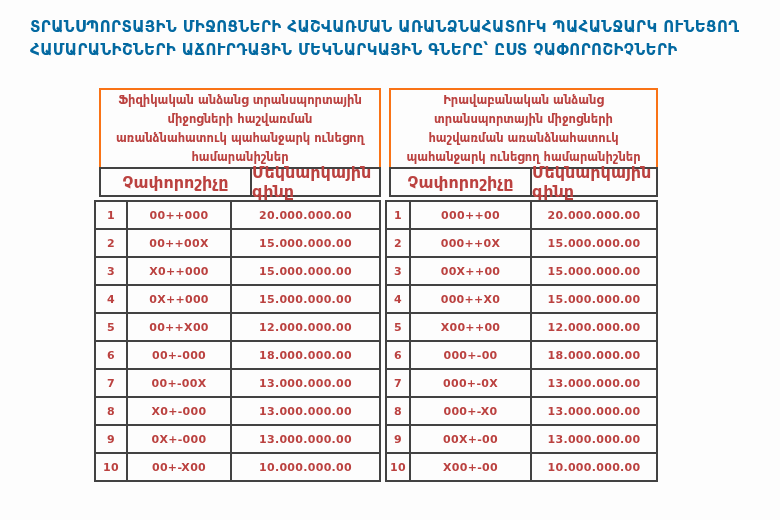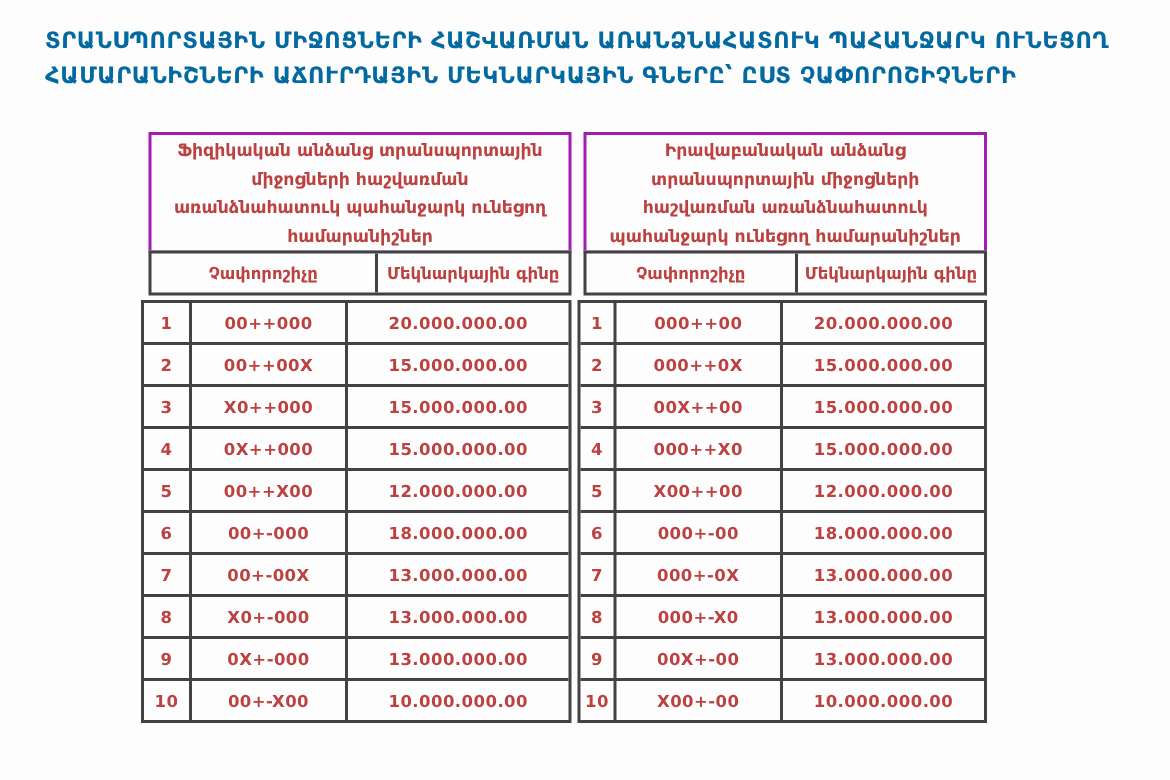--- a/index.html
+++ b/index.html
@@ -23,37 +23,37 @@
     position:absolute; left:94px; top:88px;
     display:flex; gap:4px; align-items:flex-start;
   }
   .tbl { color:#bb4240; font-weight:bold; }
   .tbl-left  { width:287px; }
   .tbl-right { width:273px; }
 
   
   .hdr {
     margin-left:5px;
-    border:2px solid #a21caf;
+    border:2px solid #f97316;
     height:81px; box-sizing:border-box;
     display:flex; align-items:center; justify-content:center;
     text-align:center;
     font-size:11.5px; line-height:19px;
     padding:2px 10px;
     background:#fdfdfd;
   }
   .tbl-right .hdr { margin-left:4px; padding:4px 6px; }
 
   
   .colhead {
     margin-left:5px; margin-top:-2px;
     border:2px solid #424242;
     height:30px; box-sizing:border-box;
     display:flex; align-items:stretch;
-    font-size:11px;
+    font-size:16px;
     background:#fdfdfd;
   }
   .tbl-right .colhead { margin-left:4px; }
   .colhead .c1 {
     width:149px; border-right:2px solid #424242;
     display:flex; align-items:center; justify-content:center;
   }
   .tbl-right .colhead .c1 { width:139px; }
   .colhead .c2 { flex:1; display:flex; align-items:center; justify-content:center; }
 
@@ -66,21 +66,21 @@
   .row { display:flex; height:28px; box-sizing:border-box; border-top:2px solid #424242; }
   .row:first-child { height:26px; border-top:0; }
   .cn, .cp, .cv {
     display:flex; align-items:center; justify-content:center;
     font-size:11px; letter-spacing:0.3px;
   }
   .cn { width:32px;  border-right:2px solid #424242; box-sizing:border-box; }
   .cp { width:104px; border-right:2px solid #424242; box-sizing:border-box; }
   .cv { flex:1; }
   .tbl-right .cn { width:24px; }
-  .tbl-right .cp { width:111px; }
+  .tbl-right .cp { width:121px; }
 </style>
 </head>
 <body>
 
 <div class="page">
 
   <div class="title">
     <div>ՏՐԱՆՍՊՈՐՏԱՅԻՆ ՄԻՋՈՑՆԵՐԻ ՀԱՇՎԱՌՄԱՆ ԱՌԱՆՁՆԱՀԱՏՈՒԿ ՊԱՀԱՆՋԱՐԿ ՈՒՆԵՑՈՂ</div>
     <div>ՀԱՄԱՐԱՆԻՇՆԵՐԻ ԱՃՈՒՐԴԱՅԻՆ ՄԵԿՆԱՐԿԱՅԻՆ ԳՆԵՐԸ՝ ԸՍՏ ՉԱՓՈՐՈՇԻՉՆԵՐԻ</div>
   </div>

